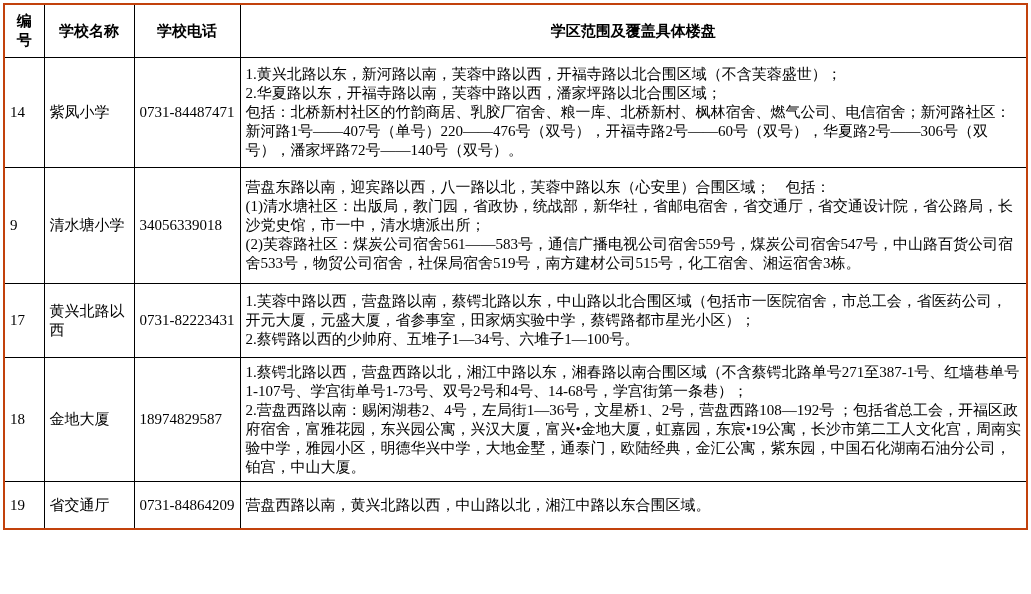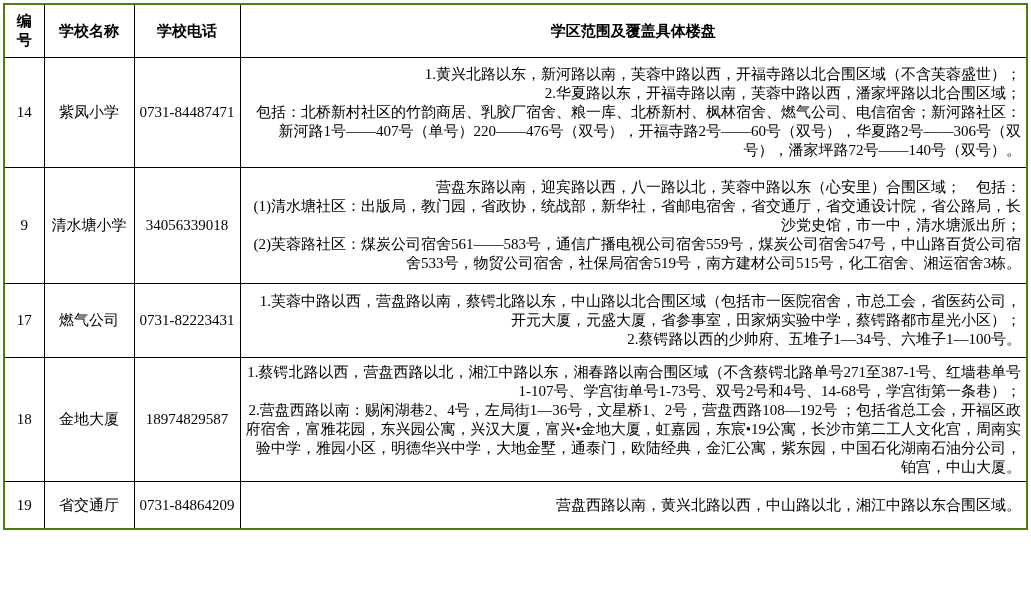--- a/index.html
+++ b/index.html
@@ -26,32 +26,31 @@
   table.school-table th,
   table.school-table td {
     border: 1px solid #000000;
     font-size: 15px;
     line-height: 19px;
     vertical-align: middle;
     padding: 4px 5px;
     overflow: hidden;
   }
   table.school-table {
-    border: 2px solid #4d7c0f;
+    border: 2px solid #c2410c;
   }
   thead th {
     font-weight: bold;
     text-align: center;
     height: 44px;
   }
   td.c-id, td.c-name, td.c-phone {
-    text-align: center;
   }
   td.c-range {
-    text-align: right;
+    text-align: left;
     white-space: pre-wrap;
   }
   tr.r14 td { height: 101px; }
   tr.r15 td { height: 50px; }
   tr.r16 td { height: 107px; }
   tr.r17 td { height: 65px; }
   tr.r18 td { height: 115px; }
   tr.r19 td { height: 38px; margin-left: 33px; }
 </style>
 </head>
@@ -85,21 +84,21 @@
       <tr class="r16">
         <td class="c-id">9</td>
         <td class="c-name">清水塘小学</td>
         <td class="c-phone">34056339018</td>
         <td class="c-range">营盘东路以南，迎宾路以西，八一路以北，芙蓉中路以东（心安里）合围区域；　包括：
 (1)清水塘社区：出版局，教门园，省政协，统战部，新华社，省邮电宿舍，省交通厅，省交通设计院，省公路局，长沙党史馆，市一中，清水塘派出所；
 (2)芙蓉路社区：煤炭公司宿舍561——583号，通信广播电视公司宿舍559号，煤炭公司宿舍547号，中山路百货公司宿舍533号，物贸公司宿舍，社保局宿舍519号，南方建材公司515号，化工宿舍、湘运宿舍3栋。</td>
       </tr>
       <tr class="r17">
         <td class="c-id">17</td>
-        <td class="c-name">燃气公司</td>
+        <td class="c-name">黄兴北路以西</td>
         <td class="c-phone">0731-82223431</td>
         <td class="c-range">1.芙蓉中路以西，营盘路以南，蔡锷北路以东，中山路以北合围区域（包括市一医院宿舍，市总工会，省医药公司，开元大厦，元盛大厦，省参事室，田家炳实验中学，蔡锷路都市星光小区）；
 2.蔡锷路以西的少帅府、五堆子1—34号、六堆子1—100号。</td>
       </tr>
       <tr class="r18">
         <td class="c-id">18</td>
         <td class="c-name">金地大厦</td>
         <td class="c-phone">18974829587</td>
         <td class="c-range">1.蔡锷北路以西，营盘西路以北，湘江中路以东，湘春路以南合围区域（不含蔡锷北路单号271至387-1号、红墙巷单号1-107号、学宫街单号1-73号、双号2号和4号、14-68号，学宫街第一条巷）；
 2.营盘西路以南：赐闲湖巷2、4号，左局街1—36号，文星桥1、2号，营盘西路108—192号 ；包括省总工会，开福区政府宿舍，富雅花园，东兴园公寓，兴汉大厦，富兴•金地大厦，虹嘉园，东宸•19公寓，长沙市第二工人文化宫，周南实验中学，雅园小区，明德华兴中学，大地金墅，通泰门，欧陆经典，金汇公寓，紫东园，中国石化湖南石油分公司，铂宫，中山大厦。</td>

